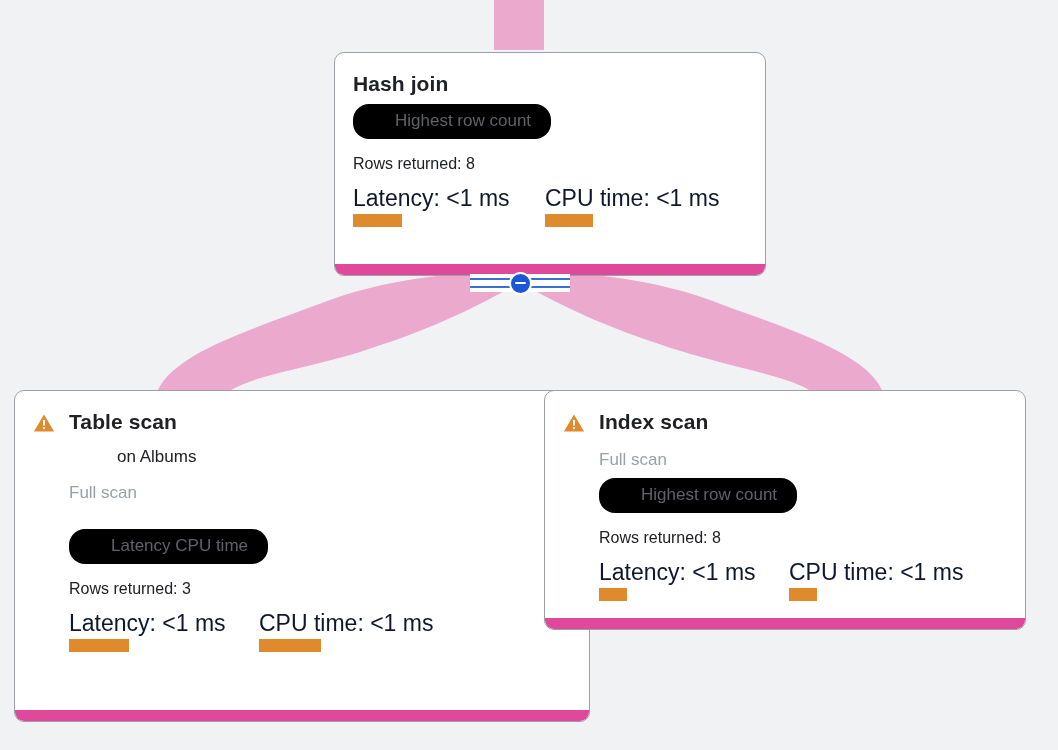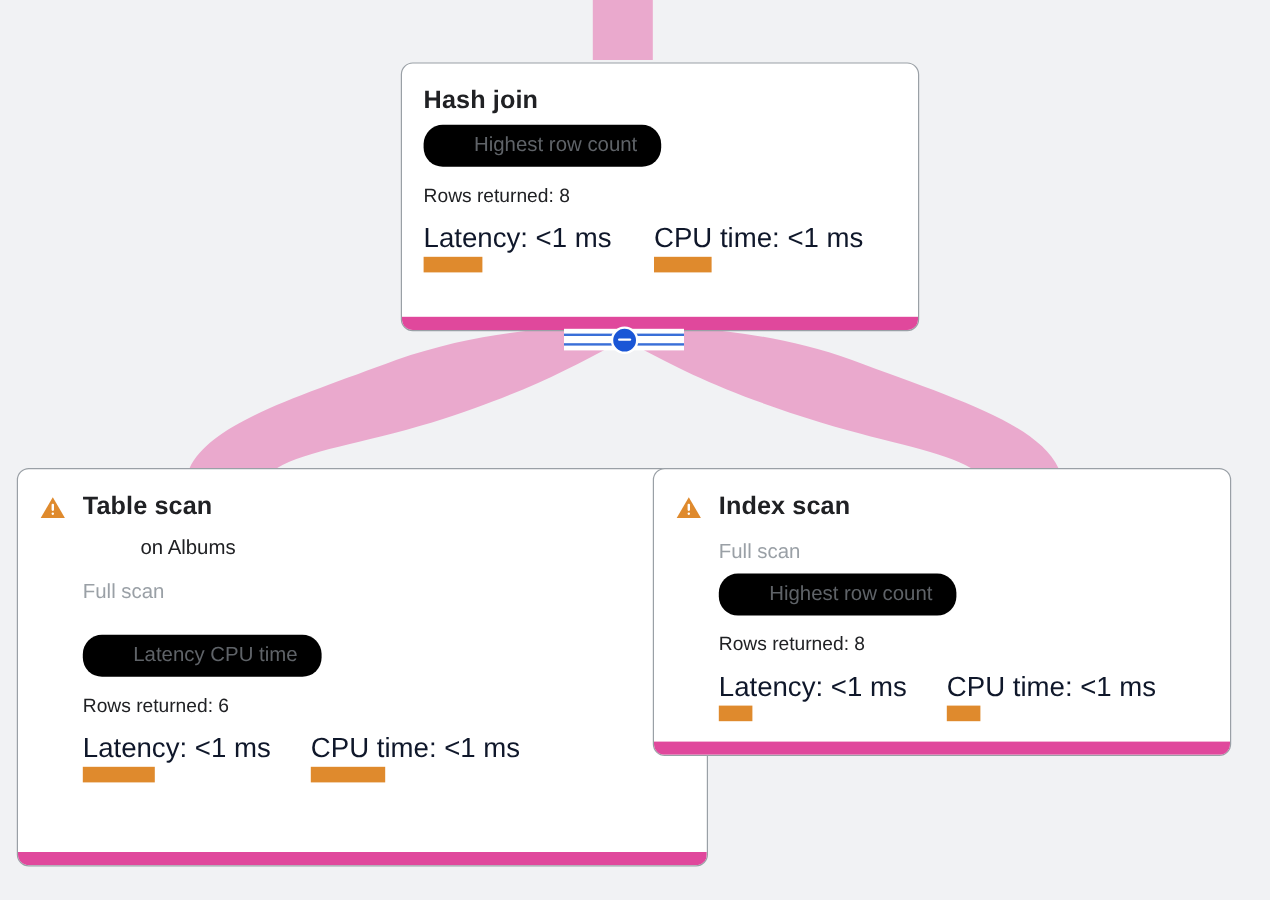--- a/index.html
+++ b/index.html
@@ -249,21 +249,21 @@
         </svg>
         <div class="node-title">Table scan</div>
       </div>
       <div class="indented">
         <div class="subtitle">on Albums</div>
         <div class="sub-note">Full scan</div>
         <div class="chips">
           <br>
           <span class="chip">Latency CPU time</span>
         </div>
-        <div class="rows-returned">Rows returned: 6</div>
+        <div class="rows-returned">Rows returned: 3</div>
         <div class="metrics">
           <div class="metric" style="width:190px;">
             <div class="metric-label">Latency: &lt;1 ms</div>
             <div class="metric-bar" style="width:60px;"></div>
           </div>
           <div class="metric">
             <div class="metric-label">CPU time: &lt;1 ms</div>
             <div class="metric-bar" style="width:62px;"></div>
           </div>
         </div>

